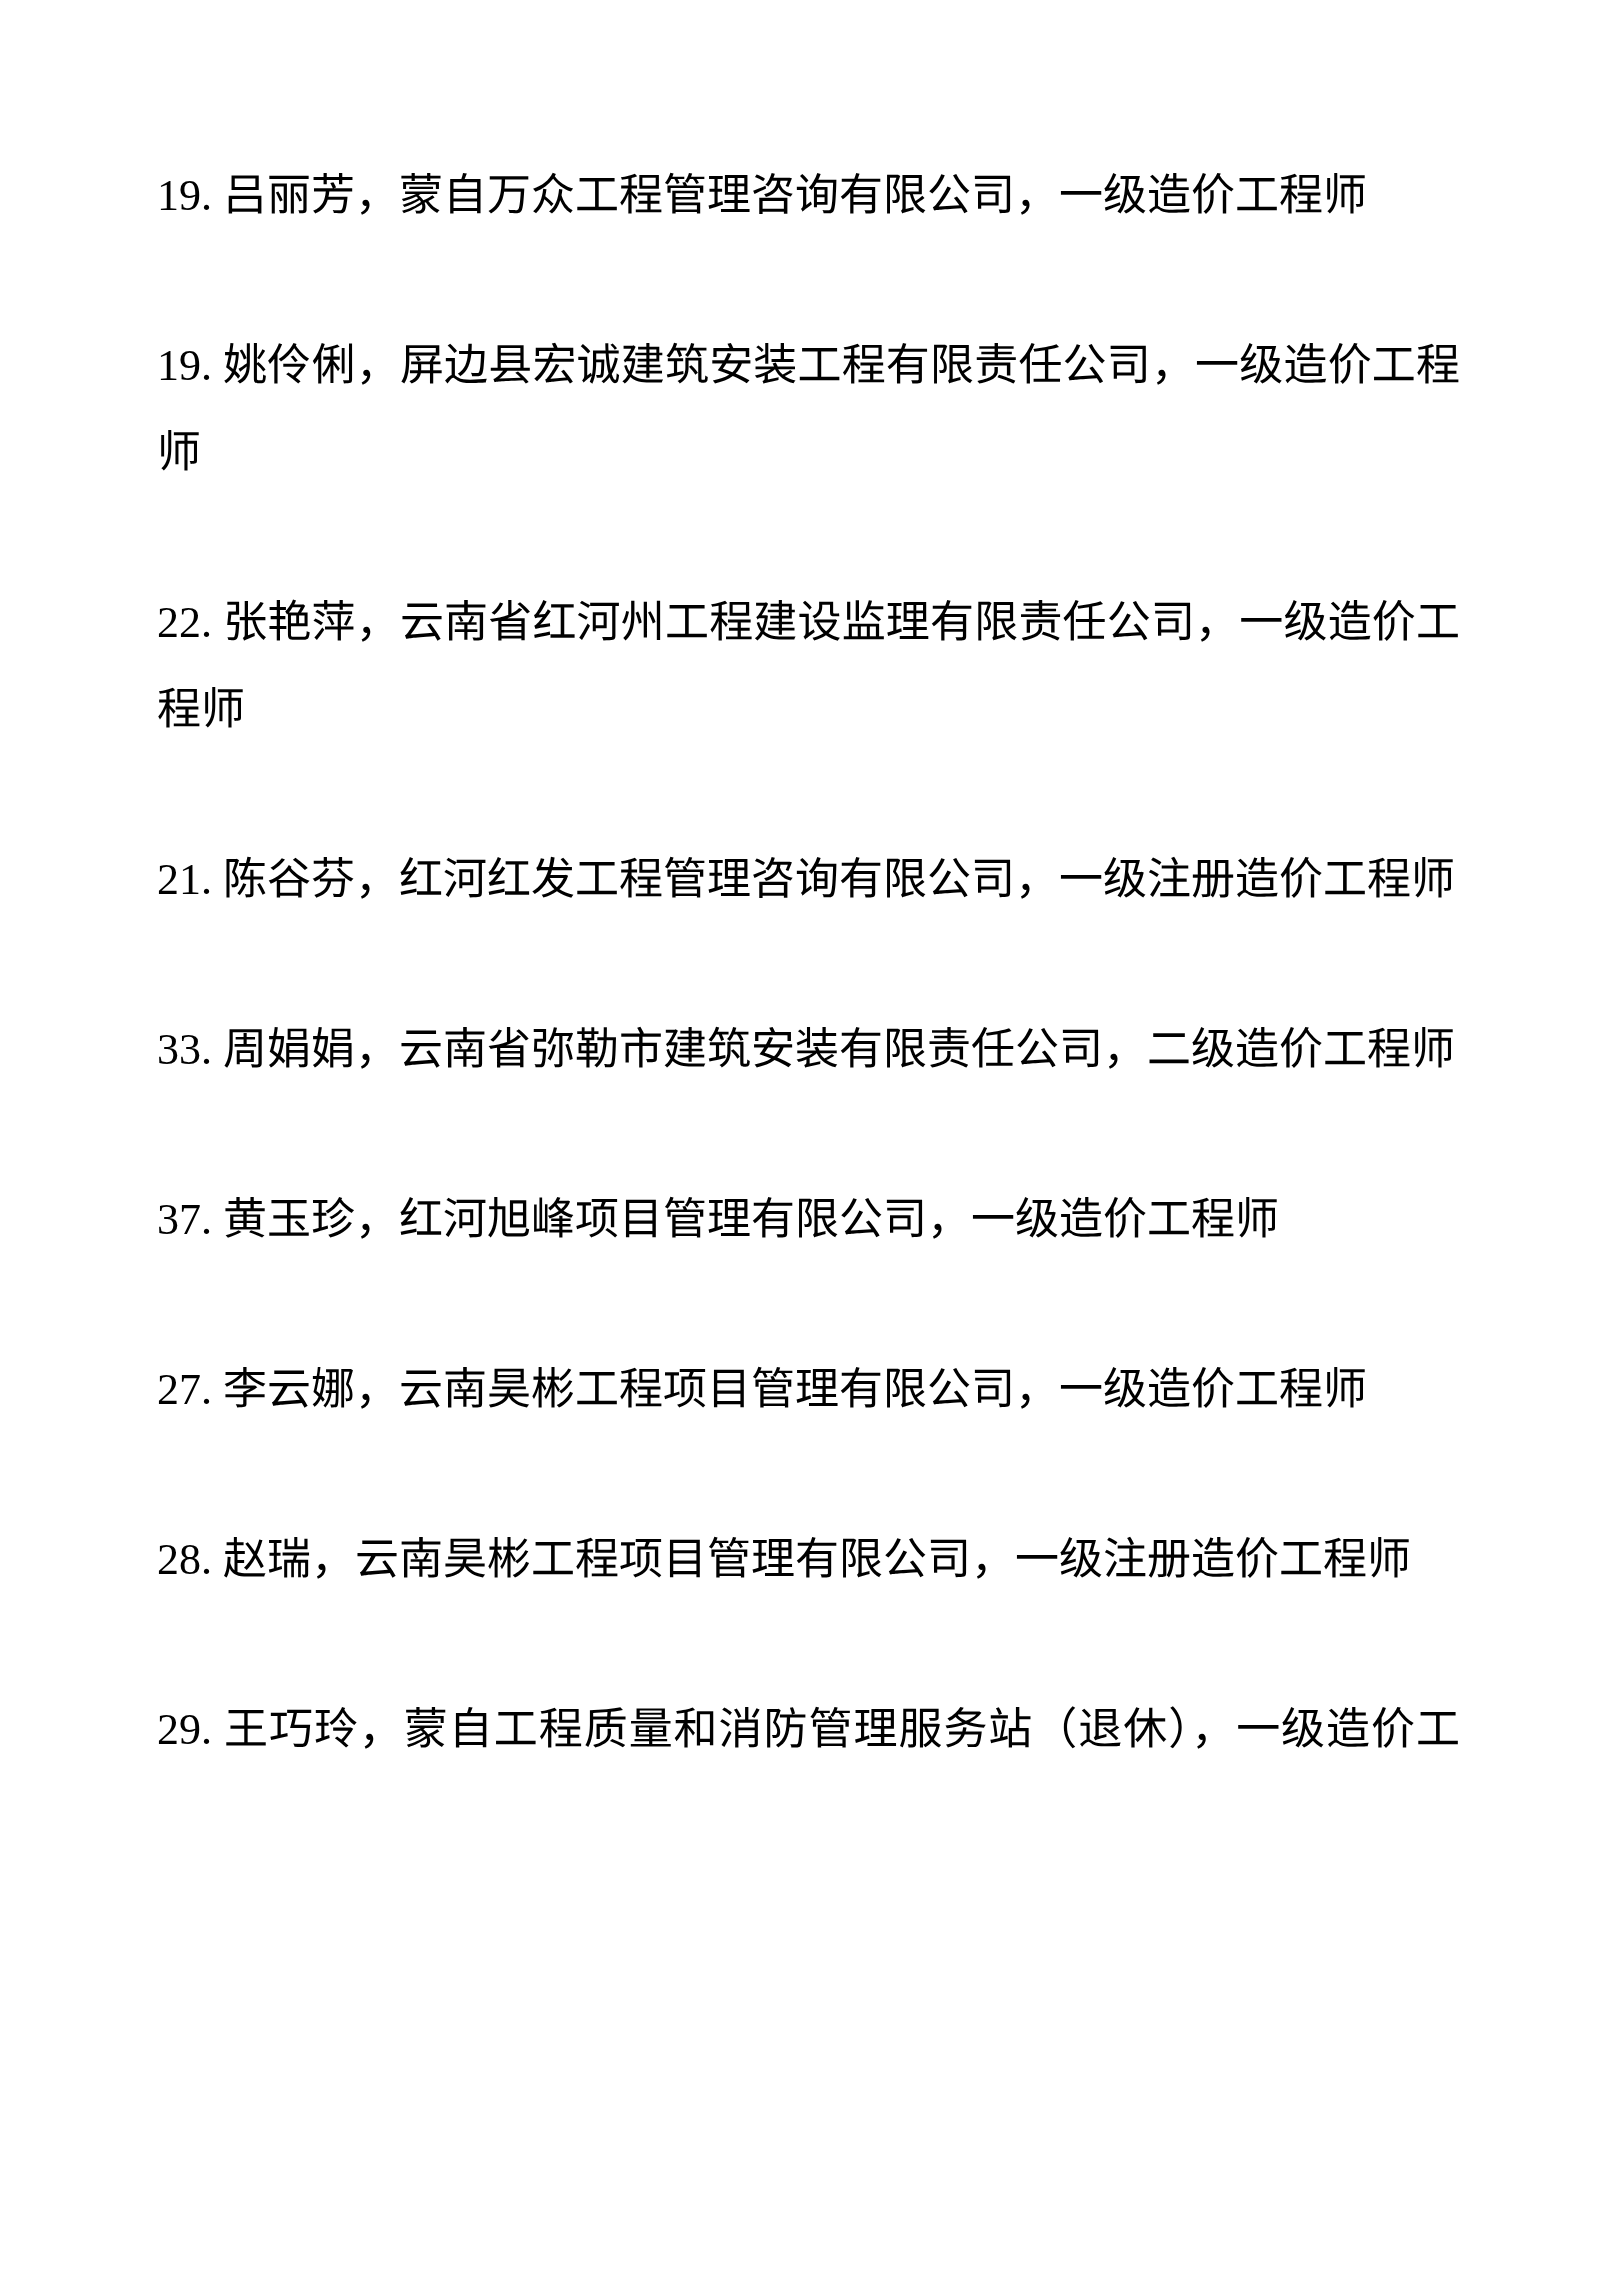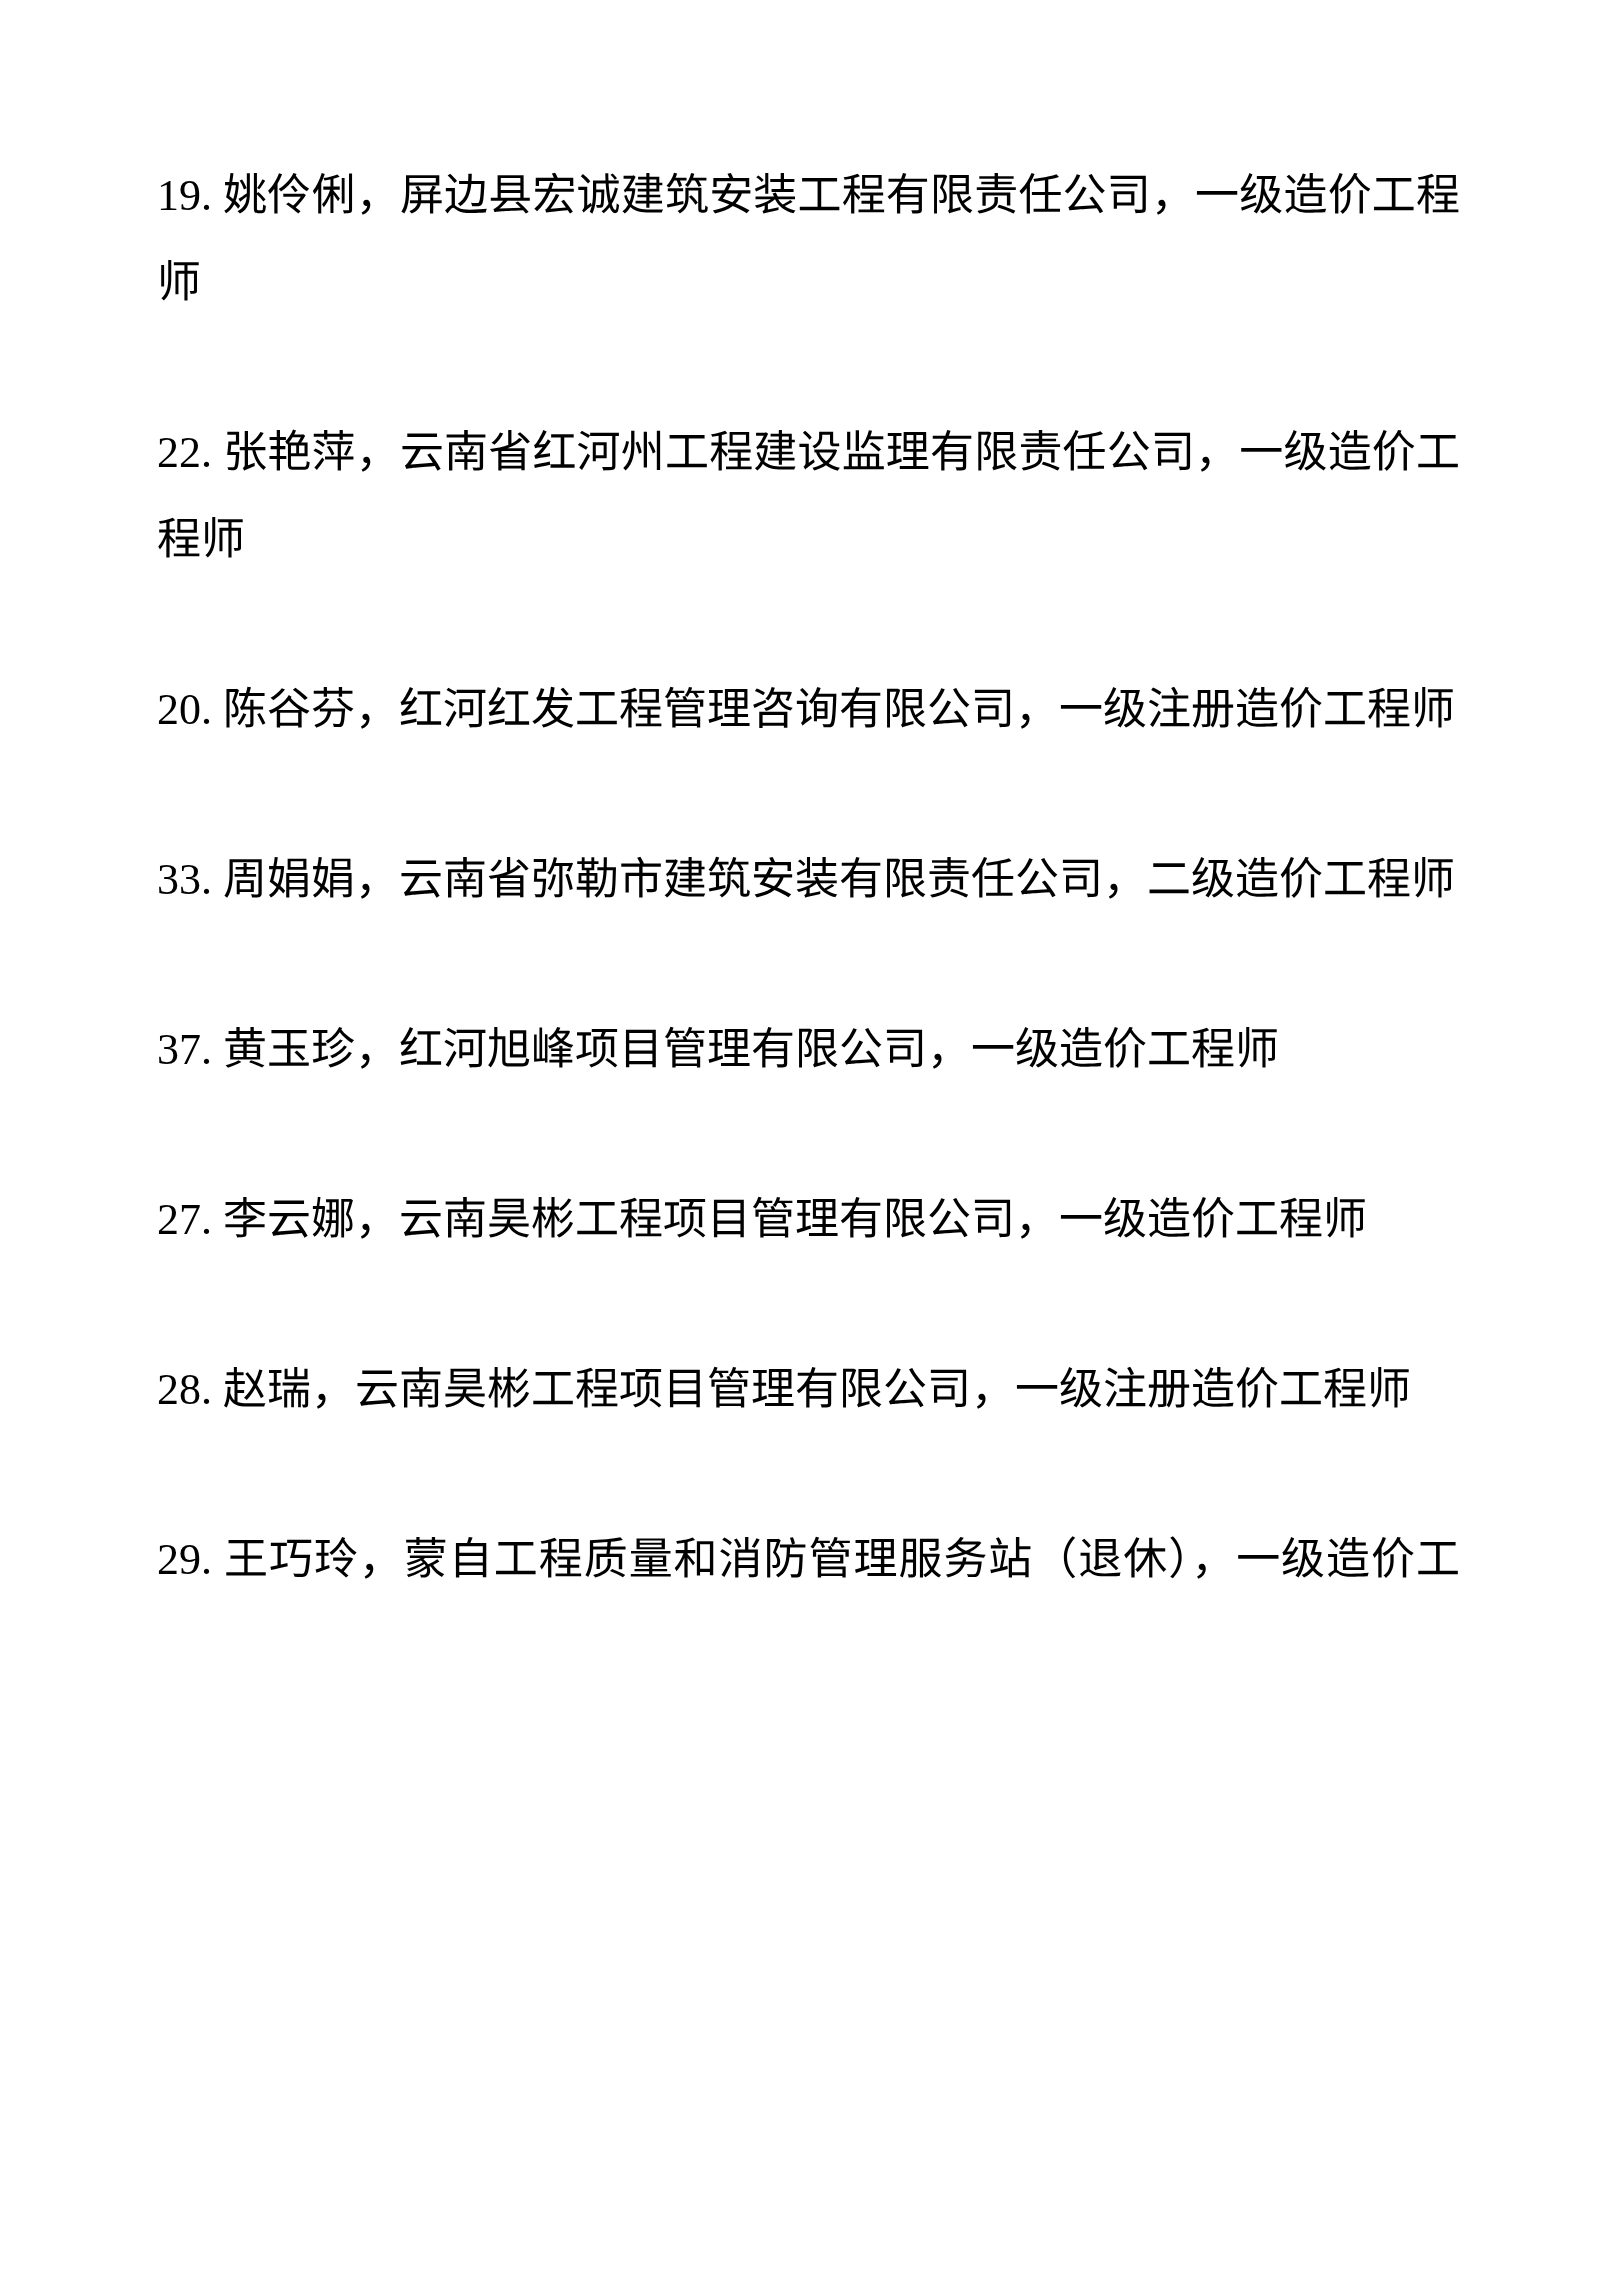--- a/index.html
+++ b/index.html
@@ -33,23 +33,24 @@
   
   p.entry:last-child {
     text-align-last: justify;
   }
 </style>
 </head>
 <body>
 
 <div class="page">
   <main class="content">
+      <p class="entry">19. 吕丽芳，蒙自万众工程管理咨询有限公司，一级造价工程师</p>
       <p class="entry">19. 姚伶俐，屏边县宏诚建筑安装工程有限责任公司，一级造价工程师</p>
       <p class="entry">22. 张艳萍，云南省红河州工程建设监理有限责任公司，一级造价工程师</p>
-      <p class="entry">20. 陈谷芬，红河红发工程管理咨询有限公司，一级注册造价工程师</p>
+      <p class="entry">21. 陈谷芬，红河红发工程管理咨询有限公司，一级注册造价工程师</p>
       <p class="entry">33. 周娟娟，云南省弥勒市建筑安装有限责任公司，二级造价工程师</p>
       <p class="entry">37. 黄玉珍，红河旭峰项目管理有限公司，一级造价工程师</p>
       <p class="entry">27. 李云娜，云南昊彬工程项目管理有限公司，一级造价工程师</p>
       <p class="entry">28. 赵瑞，云南昊彬工程项目管理有限公司，一级注册造价工程师</p>
       <p class="entry">29. 王巧玲，蒙自工程质量和消防管理服务站（退休），一级造价工</p>
     </main>
 </div>
 
 
 </body></html>

